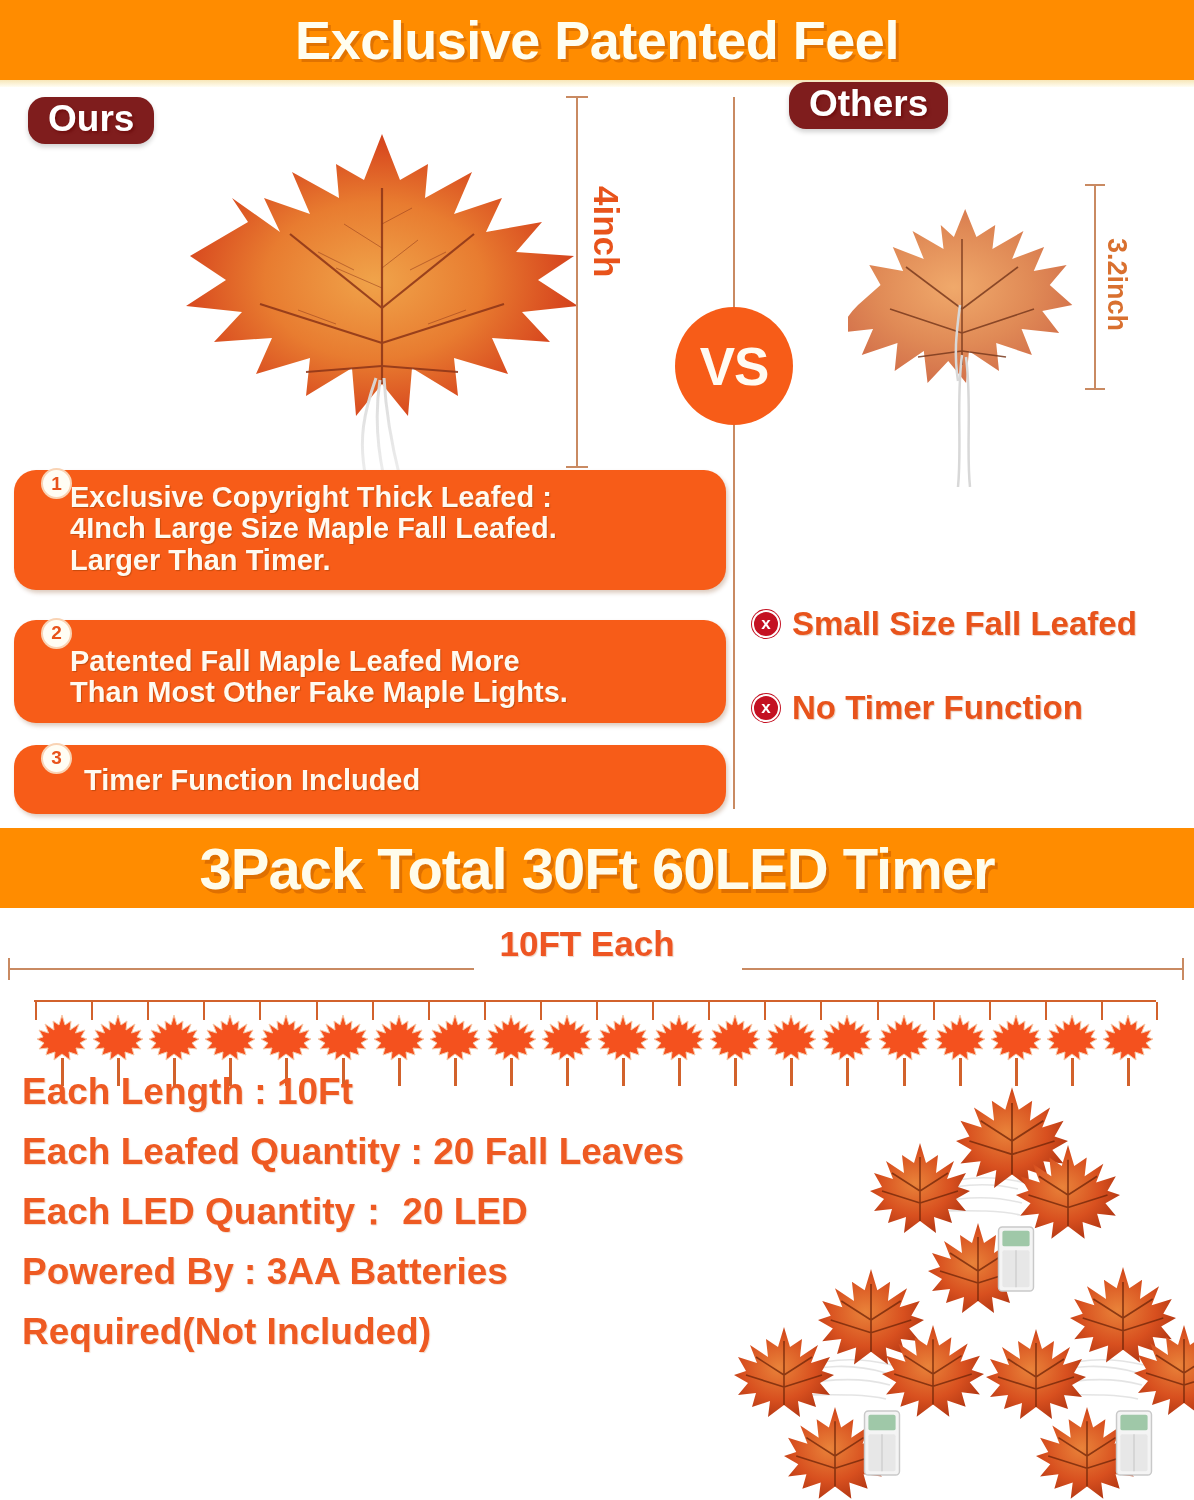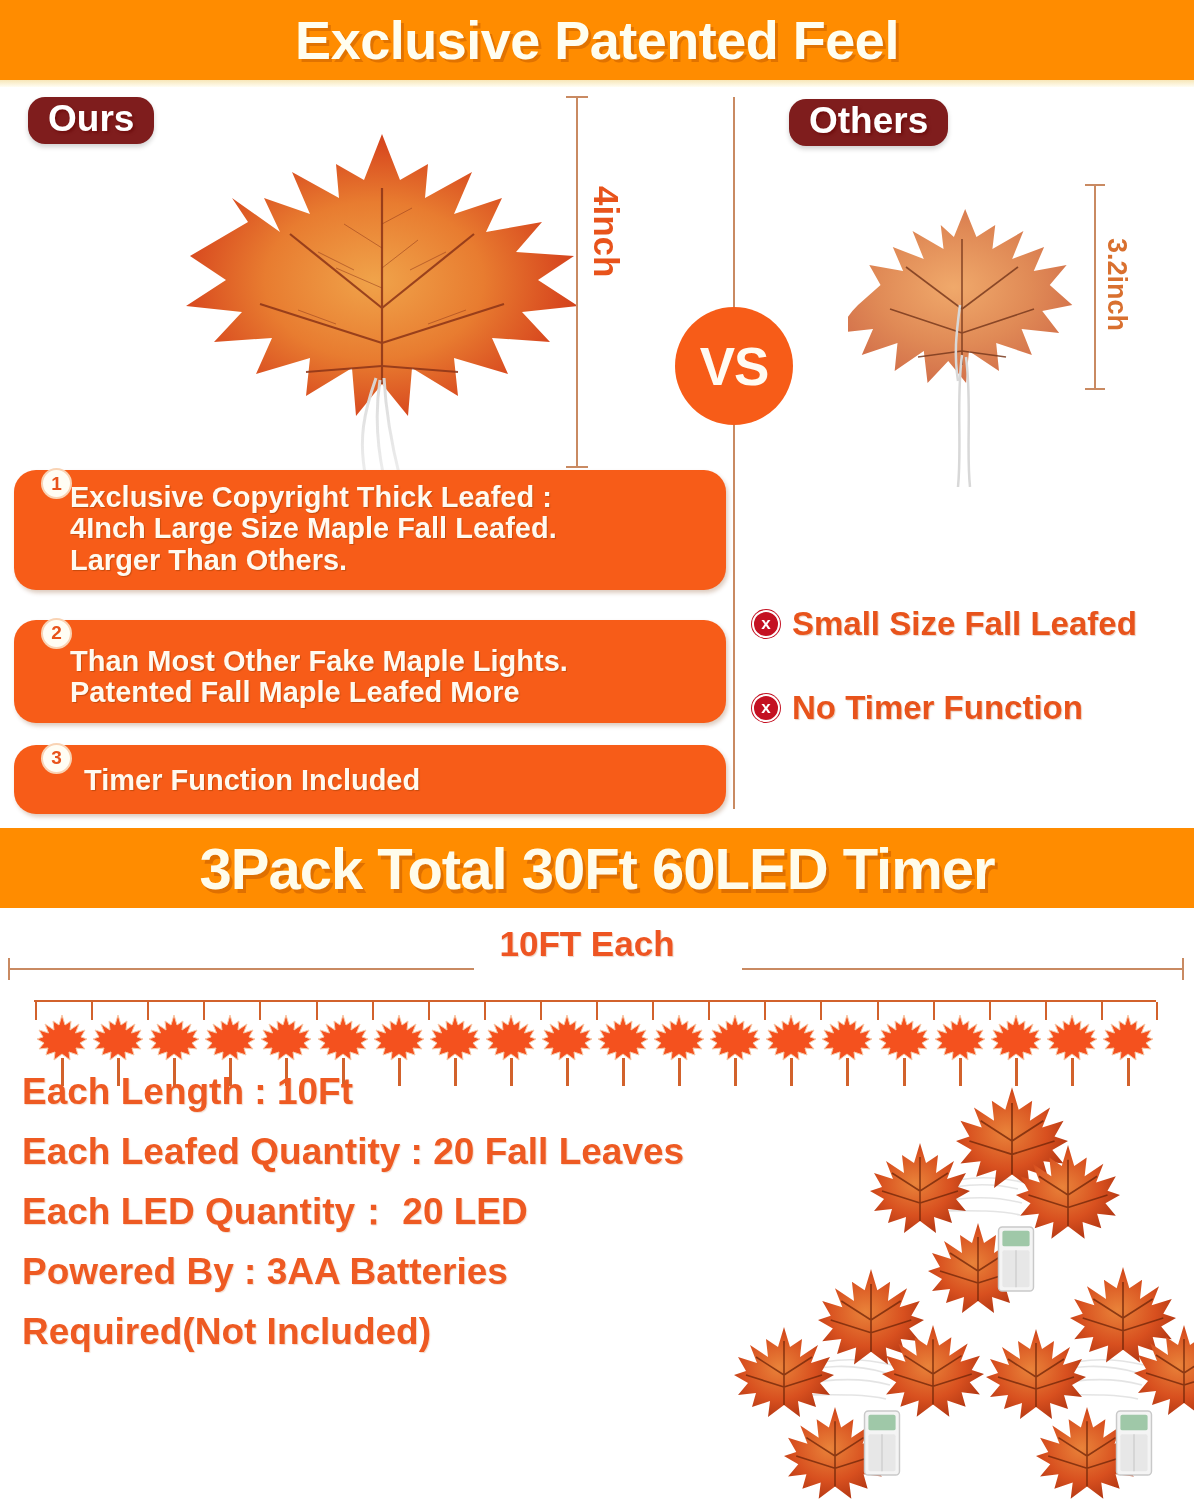--- a/index.html
+++ b/index.html
@@ -39,21 +39,21 @@
     position:absolute;
     background:#7f1d1d; color:#ffffff;
     font-size:37px; font-weight:bold;
     border-radius: 17px;
     padding: 3px 20px 7px 20px;
     text-shadow: 2px 2px 3px rgba(100,0,0,0.55);
     box-shadow: 0 3px 5px rgba(0,0,0,0.18);
     line-height: 1.0;
   }
   .badge-ours { left:28px; top:97px; }
-  .badge-others { left:789px; top:99px; }
+  .badge-others { left:789px; top:82px; }
 
   
   .leaf-big { position:absolute; left:186px; top:128px; width:392px; height:350px; }
   .leaf-small { position:absolute; left:848px; top:205px; width:228px; height:282px; }
   .dim-line { position:absolute; background:#c98a62; }
   .dim-label {
     position:absolute; color:#E8531B; font-weight:bold;
     transform-origin: 0 0;
     white-space:nowrap;
   }
@@ -239,29 +239,29 @@
 
   <div class="vs-circle">VS</div>
 
   <div class="features">
 
     <div class="feat-row" style="margin-bottom:30px;">
       <div class="num-circle">1</div>
       <div class="feat-pill">
         <div>Exclusive Copyright Thick  Leafed :</div>
         <div>4Inch Large Size Maple Fall Leafed.</div>
-        <div>Larger Than Others.</div>
+        <div>Larger Than Timer.</div>
       </div>
     </div>
 
     <div class="feat-row" style="margin-bottom:22px;">
       <div class="num-circle">2</div>
       <div class="feat-pill" style="padding-top:26px;">
+        <div>Patented Fall Maple  Leafed More</div>
         <div>Than Most Other Fake Maple Lights.</div>
-        <div>Patented Fall Maple  Leafed More</div>
       </div>
     </div>
 
     <div class="feat-row">
       <div class="num-circle">3</div>
       <div class="feat-pill short" style="padding-top:20px; padding-bottom:18px;">
         <div>Timer Function Included</div>
       </div>
     </div>
 

